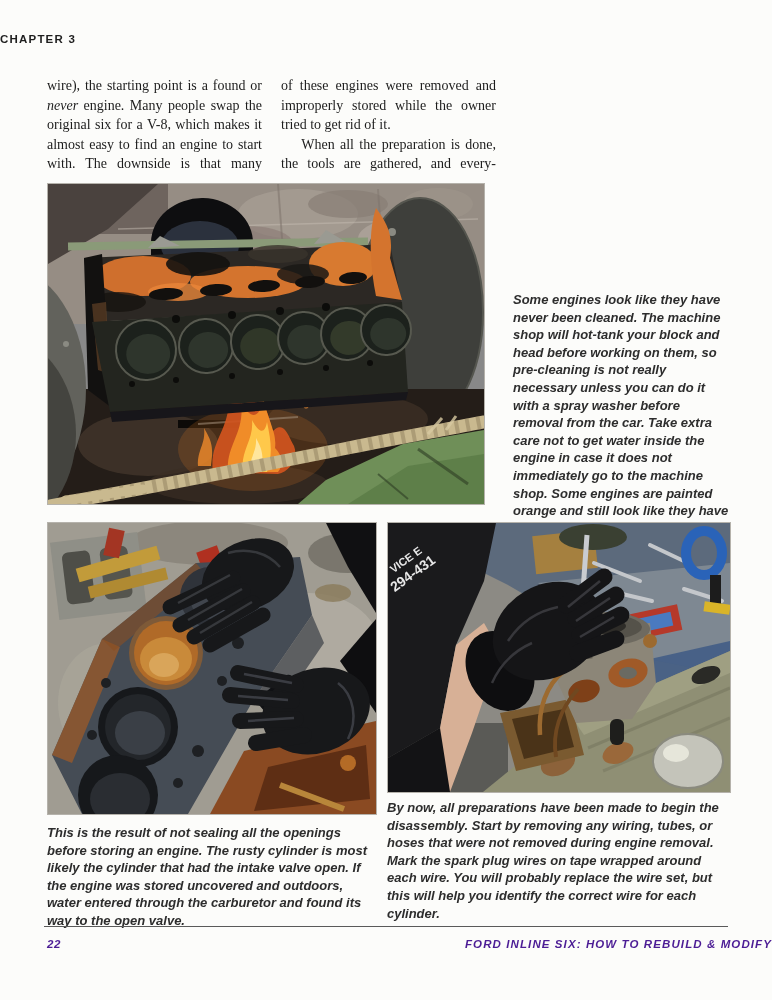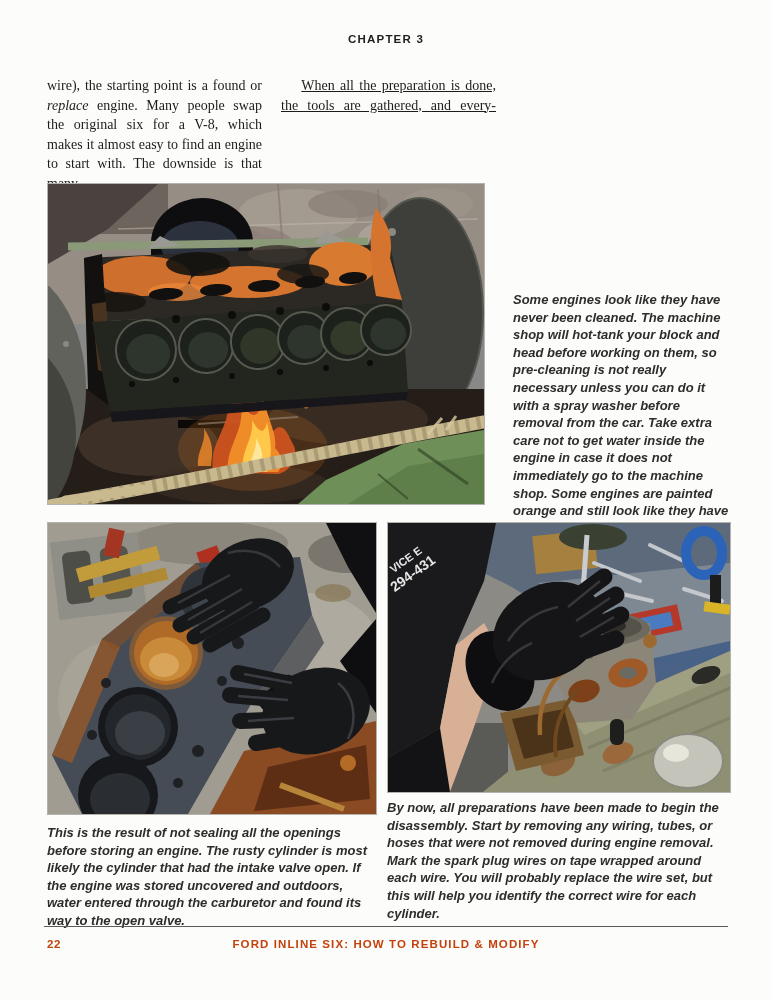--- a/index.html
+++ b/index.html
@@ -2,63 +2,64 @@
 <html><head>
 <meta charset="utf-8">
 <style>
   html,body{margin:0;padding:0;background:#e8e8e8;}
   .page{
     position:relative;width:772px;height:1000px;margin:0 auto;
     background:#fcfcfa;overflow:hidden;
     font-family:"Liberation Serif","DejaVu Serif",serif;color:#1c1c1c;
   }
   .chapter-header{
-    position:absolute;top:33px;left:0;width:772px;text-align:center;
+    position:absolute;top:33px;left:0;width:772px;
     font-family:"Liberation Sans","DejaVu Sans",sans-serif;
     font-size:11.5px;font-weight:700;letter-spacing:1.2px;color:#1e1e1e;
   }
   .bodycol{position:absolute;top:76px;font-size:14px;line-height:19.5px;text-align:justify;}
   .bodycol p{margin:0;text-align:justify;}
   .bodycol p.cont{text-align-last:justify;}
-  .bodycol p.indent{text-indent:1.45em;text-decoration:underline;}
+  .bodycol p.indent{text-indent:1.45em;}
   .col1{left:47px;width:215px;}
   .col2{left:281px;width:215px;}
   .col3{left:513px;width:218px;}
   .italic{font-style:italic;}
   .photo{position:absolute;border:1px solid #b5b2ab;box-sizing:border-box;background:#888;}
   .photo svg{display:block;}
   .photo-main{left:47px;top:183px;width:438px;height:322px;}
   .photo-left{left:47px;top:522px;width:330px;height:293px;}
   .photo-right{left:387px;top:522px;width:344px;height:271px;}
   .caption{
     position:absolute;font-family:"Liberation Sans","DejaVu Sans",sans-serif;
     font-style:italic;font-weight:700;font-size:13px;line-height:17.6px;color:#2d2d2d;
     text-align:left;
   }
   .caption-main{left:513px;top:291px;width:219px;}
   .caption-left{left:47px;top:824px;width:332px;}
   .caption-right{left:387px;top:799px;width:345px;}
   .footer-rule{position:absolute;left:44px;top:926px;width:684px;height:1px;background:#5a5a5a;}
   .footer{position:absolute;left:0;top:938px;width:719px;height:20px;
-    font-family:"Liberation Sans","DejaVu Sans",sans-serif;font-weight:700;color:#c2410c;}
+    font-family:"Liberation Sans","DejaVu Sans",sans-serif;font-weight:700;color:#4c1d95;font-style:italic;}
   .page-number{position:absolute;left:47px;top:0;font-size:11.5px;letter-spacing:0.5px;}
-  .book-title{position:absolute;left:0;top:0;width:772px;text-align:center;
+  .book-title{position:absolute;left:0;top:0;width:772px;text-align:right;
     font-size:11.5px;letter-spacing:1.1px;}
 </style>
 </head>
 <body>
 
 <div class="page">
 
   <div class="chapter-header">CHAPTER 3</div>
 
   <div class="bodycol col1">
-    <p class="cont"><span>wire), the starting point is a found or </span><span class="italic">replace</span><span> engine. Many people swap the original six for a V-8, which makes it almost easy to find an engine to start with. The downside is that many</span></p>
+    <p class="cont"><span>wire), the starting point is a found or </span><span class="italic">never</span><span> engine. Many people swap the original six for a V-8, which makes it almost easy to find an engine to start with. The downside is that many</span></p>
   </div>
   <div class="bodycol col2">
+    <p>of these engines were removed and improperly stored while the owner tried to get rid of it.</p>
     <p class="indent cont">When all the preparation is done, the tools are gathered, and every-</p>
   </div>
   <div class="bodycol col3">
   </div>
 
   <div class="photo photo-main">
     <svg width="436" height="320" viewBox="0 0 436 320">
 
       <g>
         <rect x="0" y="0" width="436" height="140" fill="#968d84"></rect>

